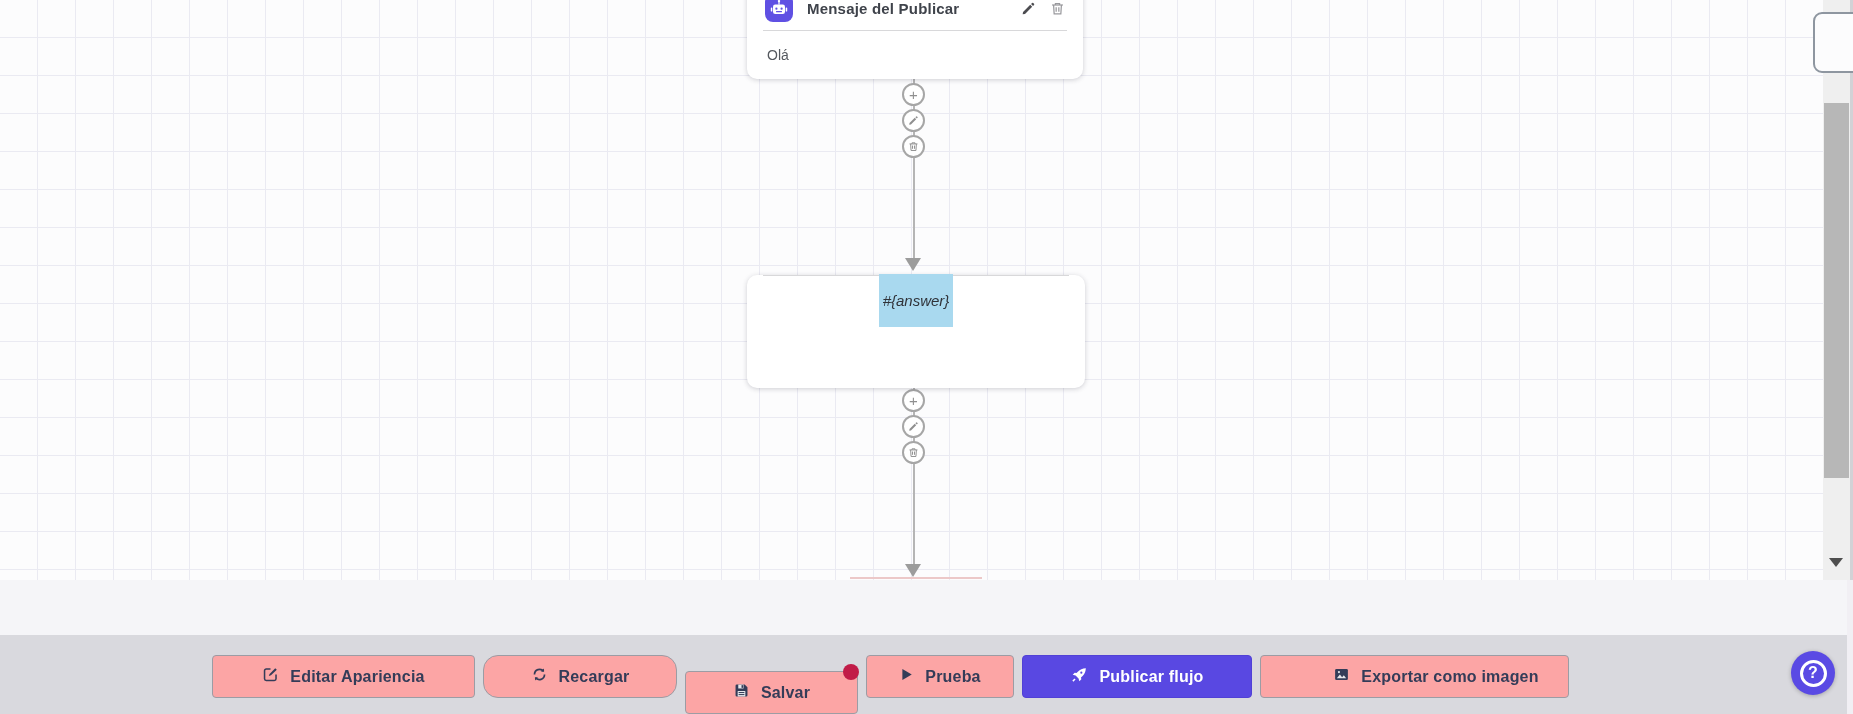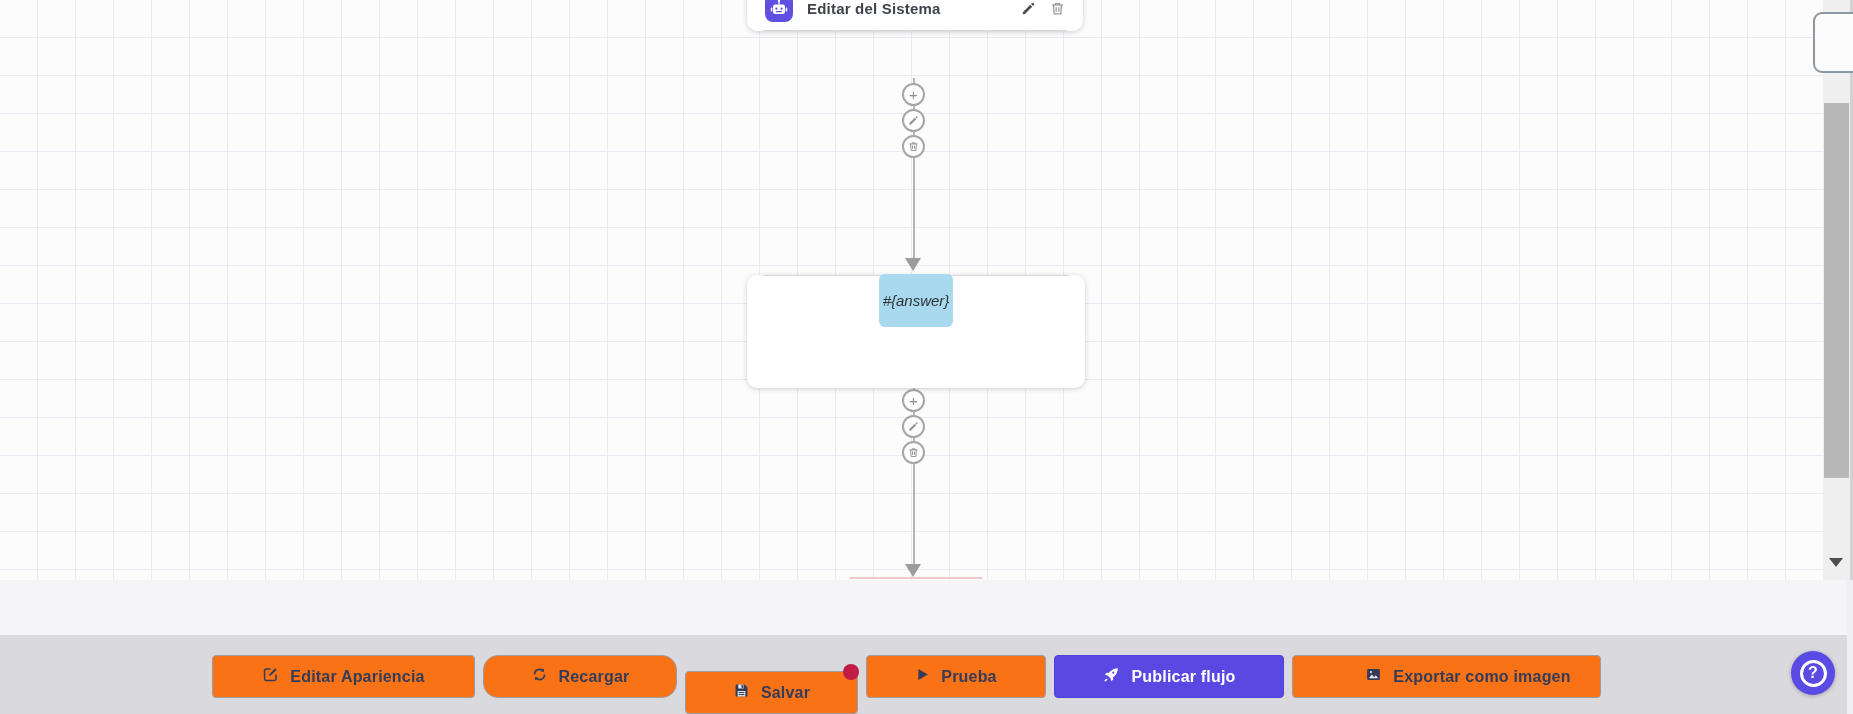--- a/index.html
+++ b/index.html
@@ -34,21 +34,21 @@
   .node-icon.bot  { background:#5f50e3; }
   .node-icon.user { background:#2cb3e8; }
   .card-title { flex:1; margin-left:14px; font-size:15px; font-weight:700; color:#3f434b; letter-spacing:.2px; }
   .card-actions { display:flex; align-items:center; gap:13px; }
   .icon-btn { width:16px; height:16px; cursor:pointer; display:flex; align-items:center; justify-content:center; }
   .pencil-c { color:#4c4c50; }
   .trash-c  { color:#9a9a9e; }
   .card-divider { border:none; border-top:1px solid #d8d8da; margin:0 16px; }
   .card-body { padding:16px 20px 16px 20px; font-size:14px; color:#54585e; }
   .card.user .card-body { text-align:center; padding-bottom:24px; }
-  .hl { background:#a9d9ef; font-style:italic; font-size:15px; color:#2f3238; padding:18px 4px;border-radius:6px; }
+  .hl { background:#a9d9ef; font-style:italic; font-size:15px; color:#2f3238; padding:18px 4px; }
 
   
   .vline { position:absolute; width:2px; background:#b5b5b5; z-index:1; }
   .arrowhead {
     position:absolute; width:0; height:0; z-index:1;
     border-left:8px solid transparent; border-right:8px solid transparent;
     border-top:13px solid #9c9c9c;
   }
   .conn-stack { position:absolute; left:902px; z-index:2; display:flex; flex-direction:column; }
   .conn-circle {
@@ -74,21 +74,21 @@
   
   .corner-panel {
     position:absolute; left:1813px; top:12px; width:60px; height:61px;
     background:#fcfcfd; border:2px solid #8e96a0; border-radius:9px; z-index:4;
   }
 
   
   .btn-row { position:absolute; left:212px; top:655px; display:flex; gap:8px; }
   .btn {
     height:43px; display:flex; align-items:center; justify-content:center; gap:11px;
-    background:#f97316; border:1px solid #9c9ca4; border-radius:4px;
+    background:#fca5a5; border:1px solid #9c9ca4; border-radius:4px;
     color:#343c58; font-family:"Liberation Sans", sans-serif;
     font-size:16px; font-weight:700; cursor:pointer; position:relative; letter-spacing:.2px;
   }
   .btn.primary { background:#5948e2; border-color:#5141d6; color:#ffffff; }
   .btn svg { flex:0 0 auto; }
   .badge-dot {
     position:absolute; top:-8px; right:-2px; width:16px; height:16px;
     border-radius:50%; background:#c11c48;
   }
 
@@ -146,39 +146,40 @@
           <circle cx="10" cy="3.1" r="1.2" fill="#fff"></circle>
             <rect x="9.4" y="4" width="1.2" height="2.6" fill="#fff"></rect>
           <rect x="4" y="6.6" width="12" height="9.4" rx="2.2" fill="#fff"></rect>
           <rect x="1.8" y="9.4" width="1.5" height="4.2" rx=".7" fill="#fff"></rect>
           <rect x="16.7" y="9.4" width="1.5" height="4.2" rx=".7" fill="#fff"></rect>
           <circle cx="7.4" cy="10.7" r="1.1" fill="#5f50e3"></circle>
             <circle cx="12.6" cy="10.7" r="1.1" fill="#5f50e3"></circle>
           <rect x="7" y="13.1" width="6" height="1.1" rx=".5" fill="#5f50e3"></rect>
         </svg>
       </div>
-      <div class="card-title">Editar del Sistema</div>
+      <div class="card-title">Mensaje del Publicar</div>
       <div class="card-actions">
         <span class="icon-btn pencil-c">
           <svg width="15" height="15" viewBox="0 0 18 18">
               <path d="M2.5 13.2L2 16l2.8-.5 8.6-8.6-2.3-2.3z" fill="currentColor"></path>
               <path d="M12.1 3.6l2.3 2.3 1.2-1.2a1 1 0 0 0 0-1.4l-.9-.9a1 1 0 0 0-1.4 0z" fill="currentColor"></path>
             </svg>
         </span>
         <span class="icon-btn trash-c">
           <svg width="15" height="15" viewBox="0 0 18 18" fill="none" stroke="currentColor" stroke-width="1.5">
               <path d="M2.5 4.8h13"></path>
               <path d="M6.5 4.8V3h5v1.8"></path>
               <path d="M4.3 4.8l.7 10.7h8l.7-10.7"></path>
               <path d="M7.4 7.4v5.4M10.6 7.4v5.4"></path>
             </svg>
         </span>
       </div>
     </div>
     <hr class="card-divider">
+    <div class="card-body">Olá</div>
   </div>
 
   <div class="card user" style="top:275px; width:338px; height:113px;">
     <hr class="card-divider">
     <div class="card-body">
       <span class="hl">#{answer}</span>
     </div>
   </div>
 
   <div class="vline" style="left:913px; top:388px; height:176px;"></div>
@@ -249,21 +250,21 @@
             <rect x="10" y="3.7" width="1.9" height="3.2" fill="currentColor"></rect>
             <rect x="5.5" y="10.5" width="9" height="6.5" rx=".6" fill="#e8e8ec"></rect>
             <rect x="6.6" y="11.8" width="6.8" height="1.2" fill="currentColor"></rect>
             <rect x="6.6" y="14.2" width="6.8" height="1.2" fill="currentColor"></rect>
           </svg>
       </span>
       <span>Salvar</span>
       <span class="badge-dot"></span>
     </button>
 
-    <button class="btn" style="width:180px;">
+    <button class="btn" style="width:148px;">
       <span>
         <svg width="15" height="15" viewBox="0 0 20 20">
             <path d="M4.5 2.8l12.5 7.2-12.5 7.2z" fill="currentColor"></path>
           </svg>
       </span>
       <span>Prueba</span>
     </button>
 
     <button class="btn primary" style="width:230px;">
       <span>

